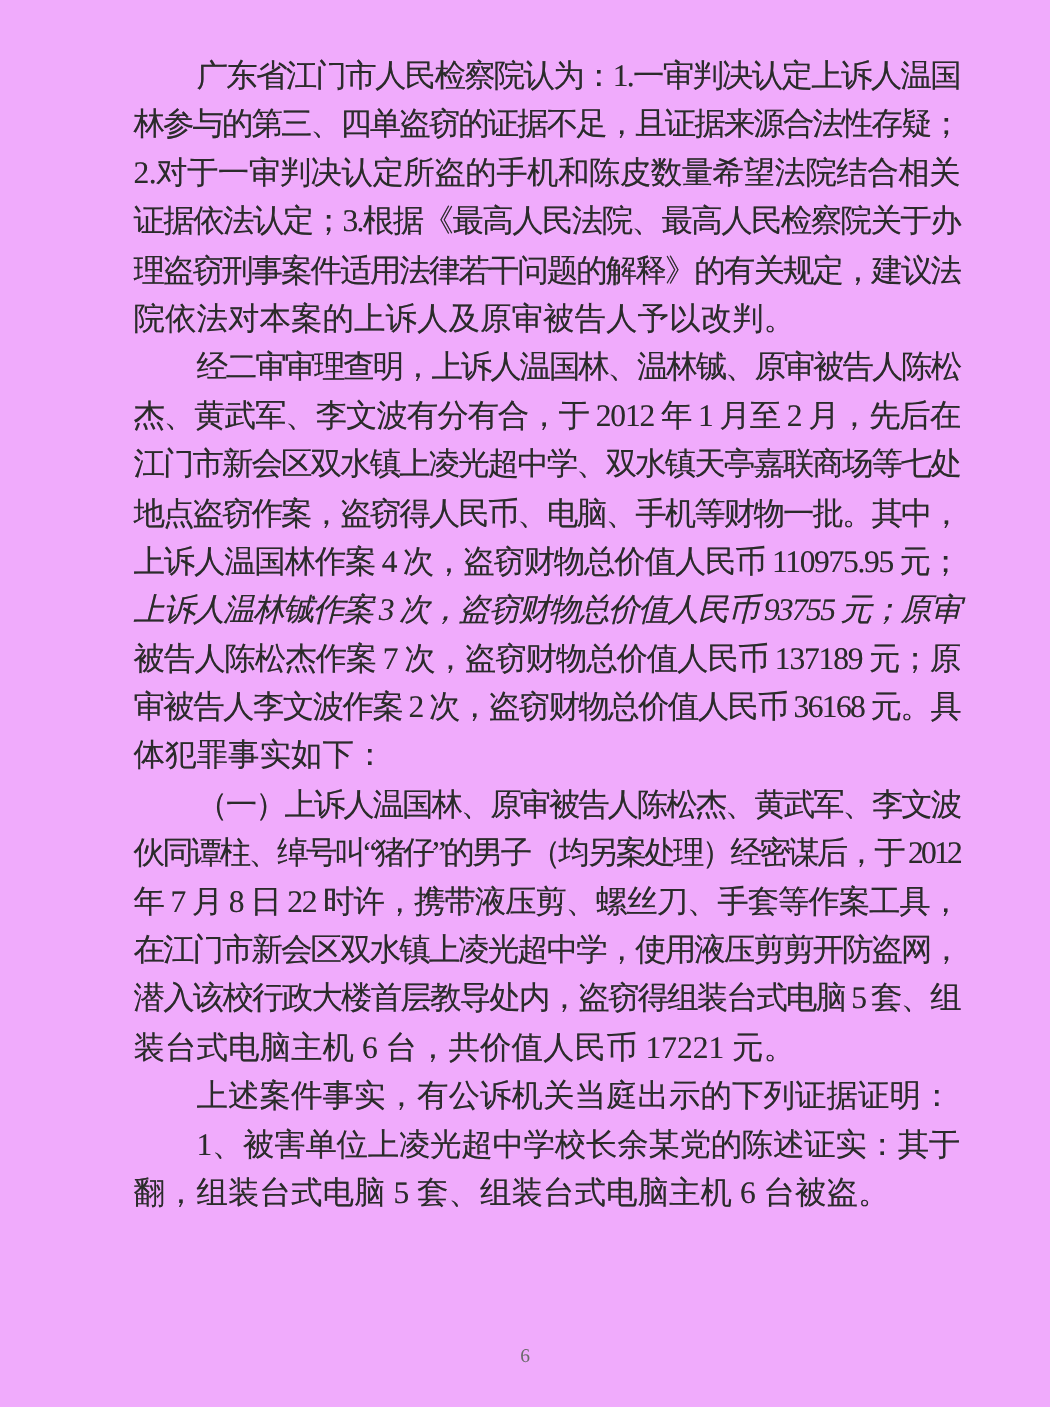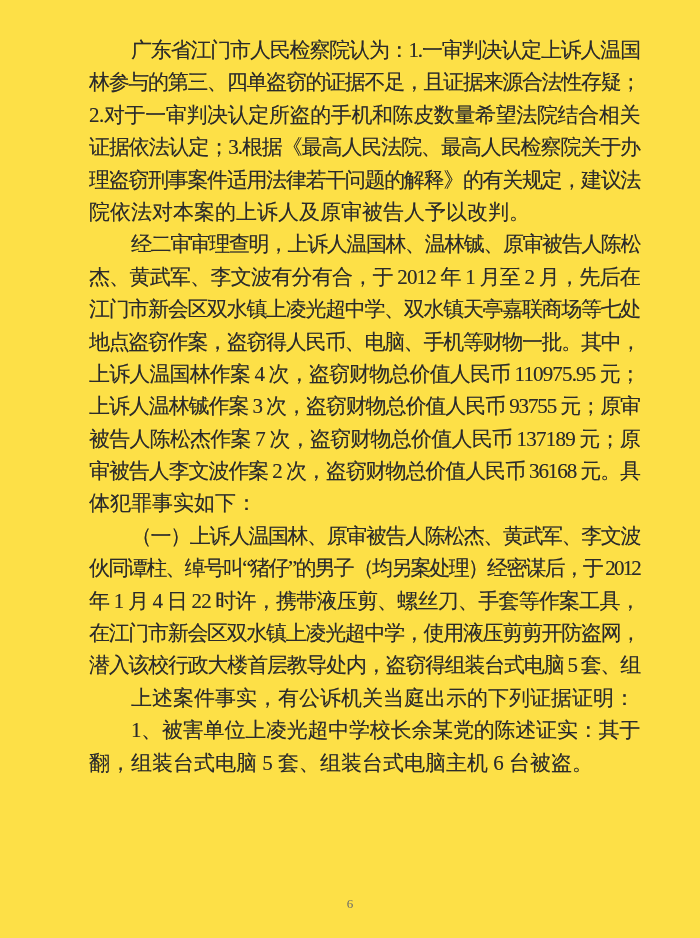--- a/index.html
+++ b/index.html
@@ -4,21 +4,21 @@
 <style>
   html,body{margin:0;padding:0;}
   body{
     width:700px;height:938px;
     background:#f6f4ee;
     font-family:"Liberation Serif","DejaVu Serif",serif;
   }
   .page{
     position:relative;
     width:700px;height:938px;
-    background:#fde047;
+    background:#f0abfc;
     color:#2b2b2b;
     overflow:hidden;
   }
   .content{
     position:absolute;
     left:89px;top:34px;
     width:551px;
   }
   .para{margin:0;padding:0;}
   .line{
@@ -52,32 +52,33 @@
       <div class="line"><span style="letter-spacing: -1.32143px;">理盗窃刑事案件适用法律若干问题的解释》的有关规定，建议法</span></div>
       <div class="line end"><span>院依法对本案的上诉人及原审被告人予以改判。</span></div>
     </div>
 
     <div class="para">
       <div class="line first"><span style="letter-spacing: -1.42308px;">经二审审理查明，上诉人温国林、温林铖、原审被告人陈松</span></div>
       <div class="line"><span style="letter-spacing: -0.757143px;">杰、黄武军、李文波有分有合，于 2012 年 1 月至 2 月，先后在</span></div>
       <div class="line"><span style="letter-spacing: -1.32143px;">江门市新会区双水镇上凌光超中学、双水镇天亭嘉联商场等七处</span></div>
       <div class="line"><span style="letter-spacing: -1.32143px;">地点盗窃作案，盗窃得人民币、电脑、手机等财物一批。其中，</span></div>
       <div class="line"><span style="letter-spacing: -0.860677px;">上诉人温国林作案 4 次，盗窃财物总价值人民币 110975.95 元；</span></div>
-      <div class="line"><span style="letter-spacing: -1.08824px;">上诉人温林铖作案 3 次，盗窃财物总价值人民币 93755 元；原审</span></div>
+      <div class="line"><span style="letter-spacing: -1.08824px; font-style: italic;">上诉人温林铖作案 3 次，盗窃财物总价值人民币 93755 元；原审</span></div>
       <div class="line"><span style="letter-spacing: -0.779412px;">被告人陈松杰作案 7 次，盗窃财物总价值人民币 137189 元；原</span></div>
       <div class="line"><span style="letter-spacing: -1.08824px;">审被告人李文波作案 2 次，盗窃财物总价值人民币 36168 元。具</span></div>
       <div class="line end"><span>体犯罪事实如下：</span></div>
     </div>
 
     <div class="para">
       <div class="line first"><span style="letter-spacing: -1.42308px;">（一）上诉人温国林、原审被告人陈松杰、黄武军、李文波</span></div>
       <div class="line"><span style="letter-spacing: -1.84564px;">伙同谭柱、绰号叫“猪仔”的男子（均另案处理）经密谋后，于 2012</span></div>
-      <div class="line"><span style="letter-spacing: -0.779412px;">年 1 月 4 日 22 时许，携带液压剪、螺丝刀、手套等作案工具，</span></div>
+      <div class="line"><span style="letter-spacing: -0.779412px;">年 7 月 8 日 22 时许，携带液压剪、螺丝刀、手套等作案工具，</span></div>
       <div class="line"><span style="letter-spacing: -1.32143px; margin-top: 32px;">在江门市新会区双水镇上凌光超中学，使用液压剪剪开防盗网，</span></div>
       <div class="line"><span style="letter-spacing: -1.23333px;">潜入该校行政大楼首层教导处内，盗窃得组装台式电脑 5 套、组</span></div>
+      <div class="line end"><span>装台式电脑主机 6 台，共价值人民币 17221 元。</span></div>
     </div>
 
     <div class="para">
       <div class="line first end"><span>上述案件事实，有公诉机关当庭出示的下列证据证明：</span></div>
     </div>
 
     <div class="para">
       <div class="line first"><span style="letter-spacing: -0.22px;">1、被害单位上凌光超中学校长余某党的陈述证实：其于</span></div>
       <div class="line end"><span>翻，组装台式电脑 5 套、组装台式电脑主机 6 台被盗。</span></div>
     </div>

